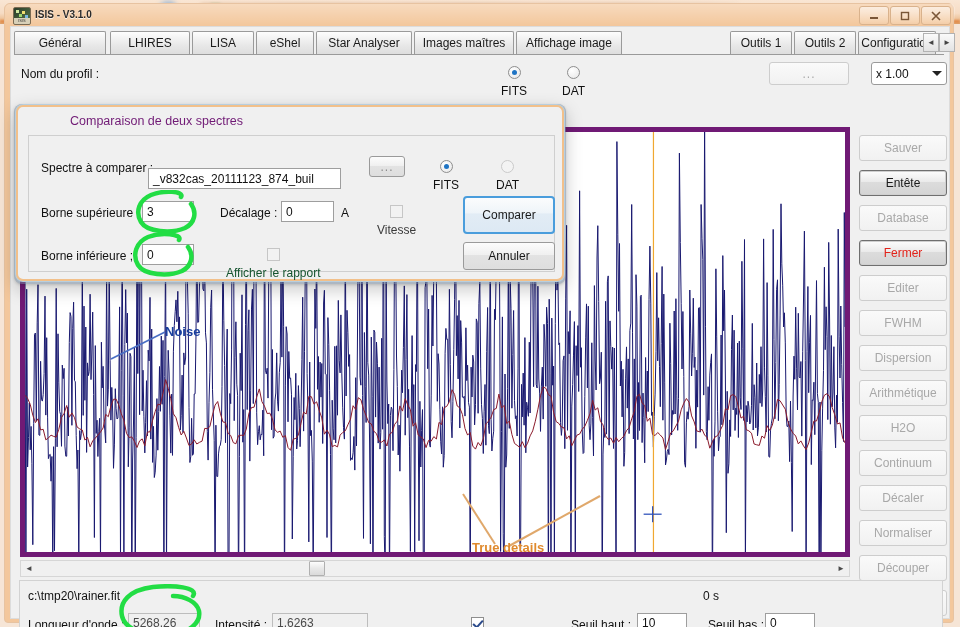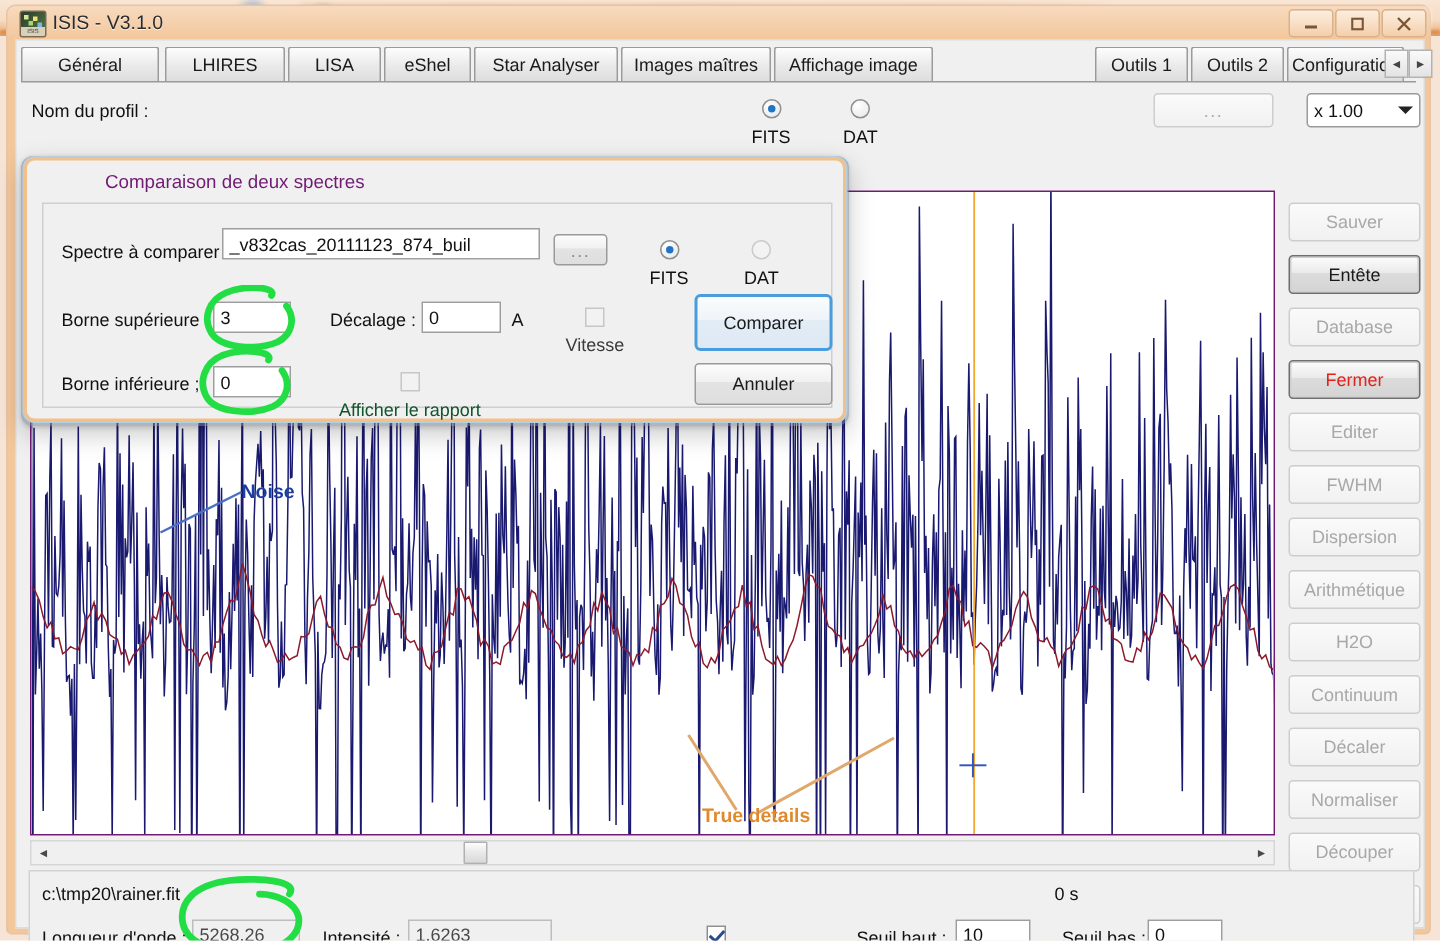--- a/index.html
+++ b/index.html
@@ -53,23 +53,24 @@
     overflow:hidden;
   }
   #appicon .dot{position:absolute;width:3px;height:3px;background:#cfe8a0;}
   #appicon .lbl{
     position:absolute;left:0;bottom:0;width:100%;height:6px;
     background:#d8d0b8;color:#333;font-size:4px;line-height:6px;text-align:center;
     font-family:"Liberation Sans", sans-serif;
   }
   #titletext{
     position:absolute;left:30px;top:3px;height:16px;line-height:16px;
-    font-size:13px;color:#2b2b2b;
+    font-size:10px;color:#2b2b2b;
     text-shadow:0 1px 0 rgba(255,255,255,.75);
     white-space:nowrap;
+    font-weight:bold;
   }
   .wbtns{position:absolute;right:4px;top:2px;display:flex;gap:1px;}
   .wbtn{
     width:28px;height:17px;border:1px solid #d9b28c;border-radius:3px;
     background:linear-gradient(180deg,rgba(255,255,255,.55),rgba(255,255,255,.1));
     display:flex;align-items:center;justify-content:center;
     color:#7a5637;font-size:11px;line-height:1;
   }
   .wbtn svg{display:block;}
   
@@ -151,21 +152,21 @@
   }
   .combo{
     border:1px solid #9a9a9a;border-radius:3px;background:#fff;
     display:flex;align-items:center;box-sizing:border-box;
     font-size:12px;color:#111;padding:0 4px;
   }
   .combo .arr{margin-left:auto;width:0;height:0;border-left:5px solid transparent;border-right:5px solid transparent;border-top:5px solid #222;}
   
   #graphwrap{
     position:absolute;left:9px;top:100px;width:830px;height:430px;
-    border:1px solid #701a75;background:#fff;box-sizing:border-box;overflow:hidden;
+    border:5px solid #701a75;background:#fff;box-sizing:border-box;overflow:hidden;
   }
   #graphsvg{display:block;}
   .annot{position:absolute;font-weight:bold;font-size:13px;white-space:nowrap;}
   #hscroll{
     position:absolute;left:9px;top:533px;width:830px;height:17px;
     background:#f0f0f0;border:1px solid #d6d6d6;box-sizing:border-box;display:flex;align-items:center;
   }
   #hscroll .sarrow{width:16px;height:15px;display:flex;align-items:center;justify-content:center;font-size:8px;color:#4a4a4a;}
   #hscroll .strack{flex:1;height:15px;position:relative;}
   #hscroll .sthumb{
@@ -357,21 +358,21 @@
 
   </div>
 </div>
 
 <div id="dlgshadow"></div>
 <div id="dialog">
   <div id="dlgtitle">Comparaison de deux spectres</div>
   <div id="dlgbody">
 
     <div class="lbl" style="position:absolute;left:12px;top:25px;">Spectre à comparer  :</div>
-    <div class="tf" style="position:absolute;left:119px;top:16px;width:212px;height:21px;">_v832cas_20111123_874_buil</div>
+    <div class="tf" style="position:absolute;left:119px;top:32px;width:193px;height:21px;">_v832cas_20111123_874_buil</div>
     <div class="btn" style="position:absolute;left:340px;top:20px;width:36px;height:21px;letter-spacing:1px;color:#8a8a8a;">...</div>
 
     <div class="radio" style="position:absolute;left:404px;top:24px;">
       <span class="rdot on"></span>
       <span>FITS</span>
     </div>
     <div class="radio" style="position:absolute;left:467px;top:24px;">
       <span class="rdot off dis"></span>
       <span>DAT</span>
     </div>

